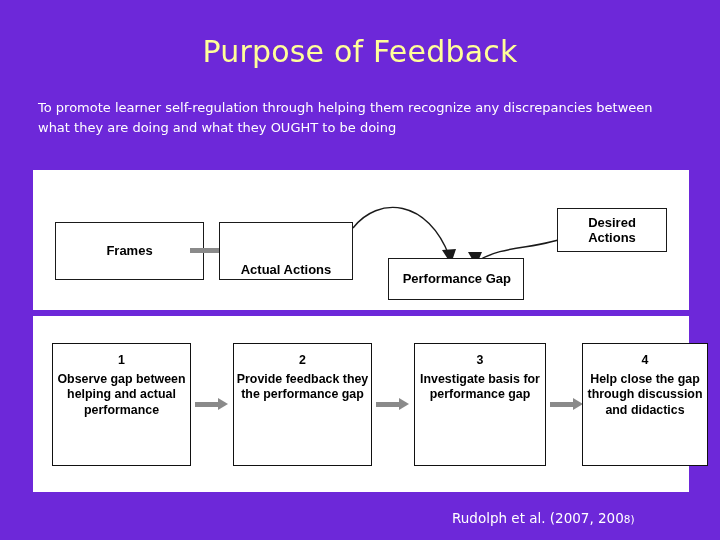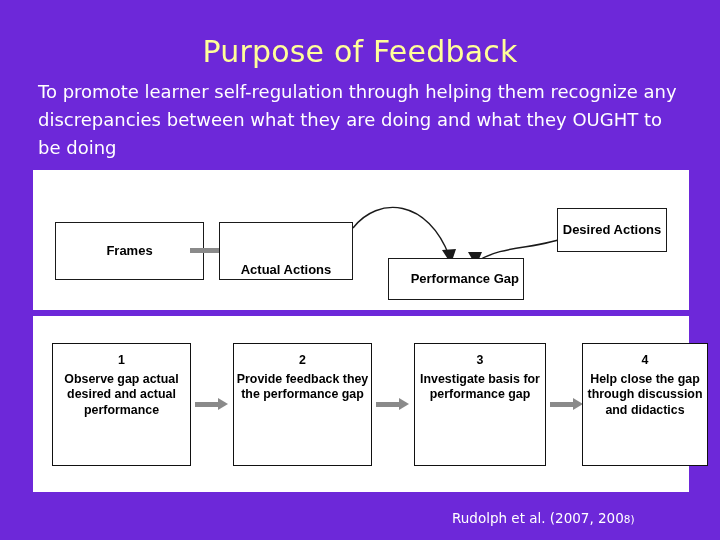--- a/index.html
+++ b/index.html
@@ -26,25 +26,25 @@
     width: 720px;
     text-align: center;
     color: #ffff99;
     font-size: 30px;
     font-family: "DejaVu Sans", sans-serif;
     font-weight: 400;
     letter-spacing: 0.2px;
   }
   .slide-body {
     position: absolute;
-    top: 78px;
+    top: 98px;
     left: 38px;
     width: 650px;
     color: #ffffff;
-    font-size: 18px;
+    font-size: 13px;
     line-height: 1.55;
     font-family: "DejaVu Sans", sans-serif;
   }
   .figure-top {
     position: absolute;
     left: 33px;
     top: 170px;
     width: 656px;
     height: 140px;
     background: #ffffff;
@@ -78,21 +78,21 @@
     background: #ffffff;
     color: #000000;
     font-family: "Liberation Sans", sans-serif;
     font-weight: bold;
     font-size: 13px;
     display: flex;
     align-items: center;
     justify-content: center;
     text-align: center;
     line-height: 1.18;
-    padding: 2px 4px;
+    padding: 2px 12px;
   }
   .arrow-h {
     position: absolute;
     height: 5px;
     background: #8a8a8a;
   }
   .arrow-h::after {
     content: "";
     position: absolute;
     right: -9px;
@@ -162,21 +162,21 @@
     <div class="dbox" style="left:524px; top:38px; width:110px; height:44px;">
       <span>Desired Actions</span>
     </div>
 
   </div>
 
   <div class="figure-bottom">
 
     <div class="numbox" style="left:19px; top:27px; width:139px; height:123px;">
       <span class="num">1</span>
-      <span>Observe gap actual desired and actual performance</span>
+      <span>Observe gap between helping and actual performance</span>
     </div>
     <div class="arrow-h" style="left:162px; top:86px; width:24px;"></div>
 
     <div class="numbox" style="left:200px; top:27px; width:139px; height:123px;">
       <span class="num">2</span>
       <span>Provide feedback they the performance gap</span>
     </div>
     <div class="arrow-h" style="left:343px; top:86px; width:24px;"></div>
 
     <div class="numbox" style="left:381px; top:27px; width:132px; height:123px;">

